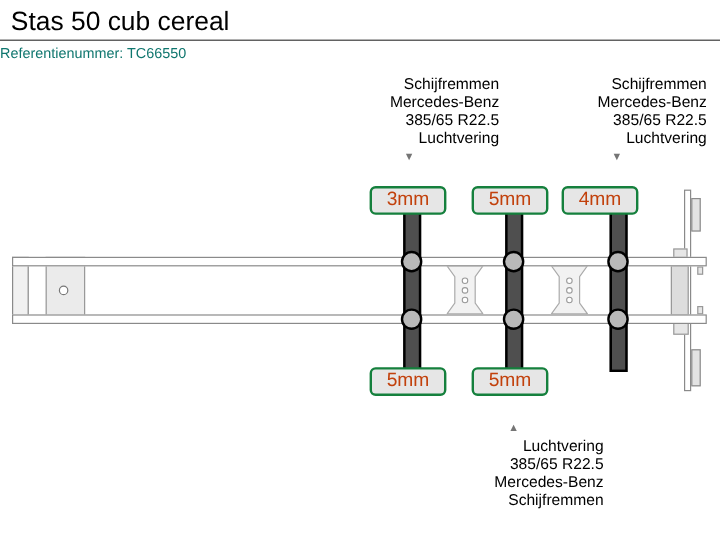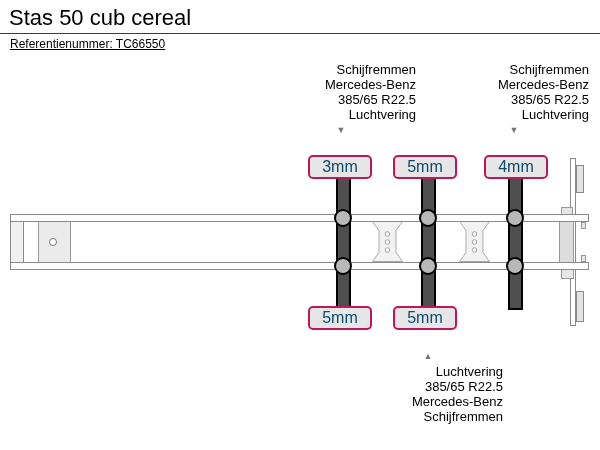--- a/index.html
+++ b/index.html
@@ -10,21 +10,21 @@
     background: #ffffff;
     font-family: "Liberation Sans", sans-serif;
     color: #000;
     overflow: hidden;
   }
   .abs { position: absolute; box-sizing: border-box; }
 
   
   .page-title { left: 9px; top: 5px; font-size: 22px; line-height: 26px; color: #000; }
   .title-rule { left: 0; top: 33px; width: 600px; height: 0; border-top: 1px solid #3c3c3c; }
-  .ref-number { left: 10px; top: 37px; font-size: 12px; line-height: 14px; color: #000000; text-decoration: underline; }
+  .ref-number { left: 0; top: 37px; font-size: 12px; line-height: 14px; color: #0f766e; }
 
   
   .anno { width: 150px; text-align: right; font-size: 13px; line-height: 15px; color: #000; }
   .anno div { white-space: nowrap; }
   .anno-top-left  { left: 266px; top: 62px; }
   .anno-top-right { left: 439px; top: 62px; }
   .anno-bottom    { left: 353px; top: 364px; }
   .anno-arrow { text-align: center; width: 150px; font-size: 9px; line-height: 10px; color: #757575; }
   .arrow-tl { left: 266px; top: 125px; }
   .arrow-tr { left: 439px; top: 125px; }
@@ -63,29 +63,29 @@
   .hub { width: 18px; height: 18px; border-radius: 50%; background: #b9b9b9; border: 2px solid #000; z-index: 5; }
   .hub-top { top: 209px; }
   .hub-bottom { top: 257px; }
   .hub-x1 { left: 334px; }
   .hub-x2 { left: 419px; }
   .hub-x3 { left: 506px; }
 
   
   .val-label {
     width: 64px; height: 24px;
-    background: #e6e6e6; border: 2px solid #be185d; border-radius: 5px;
-    font-size: 16px; line-height: 20px; text-align: center; color: #0c4a6e;
+    background: #e6e6e6; border: 2px solid #15803d; border-radius: 5px;
+    font-size: 16px; line-height: 20px; text-align: center; color: #c2410c;
     z-index: 6;
   }
   .row-top { top: 155px; }
   .row-bottom { top: 306px; }
   .col-1 { left: 308px; }
   .col-2 { left: 393px; }
-  .col-3 { left: 484px; }
+  .col-3 { left: 468px; }
 </style>
 </head>
 <body>
 
 <div class="stage">
 
   <div class="abs page-title">Stas 50 cub cereal</div>
   <div class="abs title-rule"></div>
   <div class="abs ref-number">Referentienummer: TC66550</div>
 

